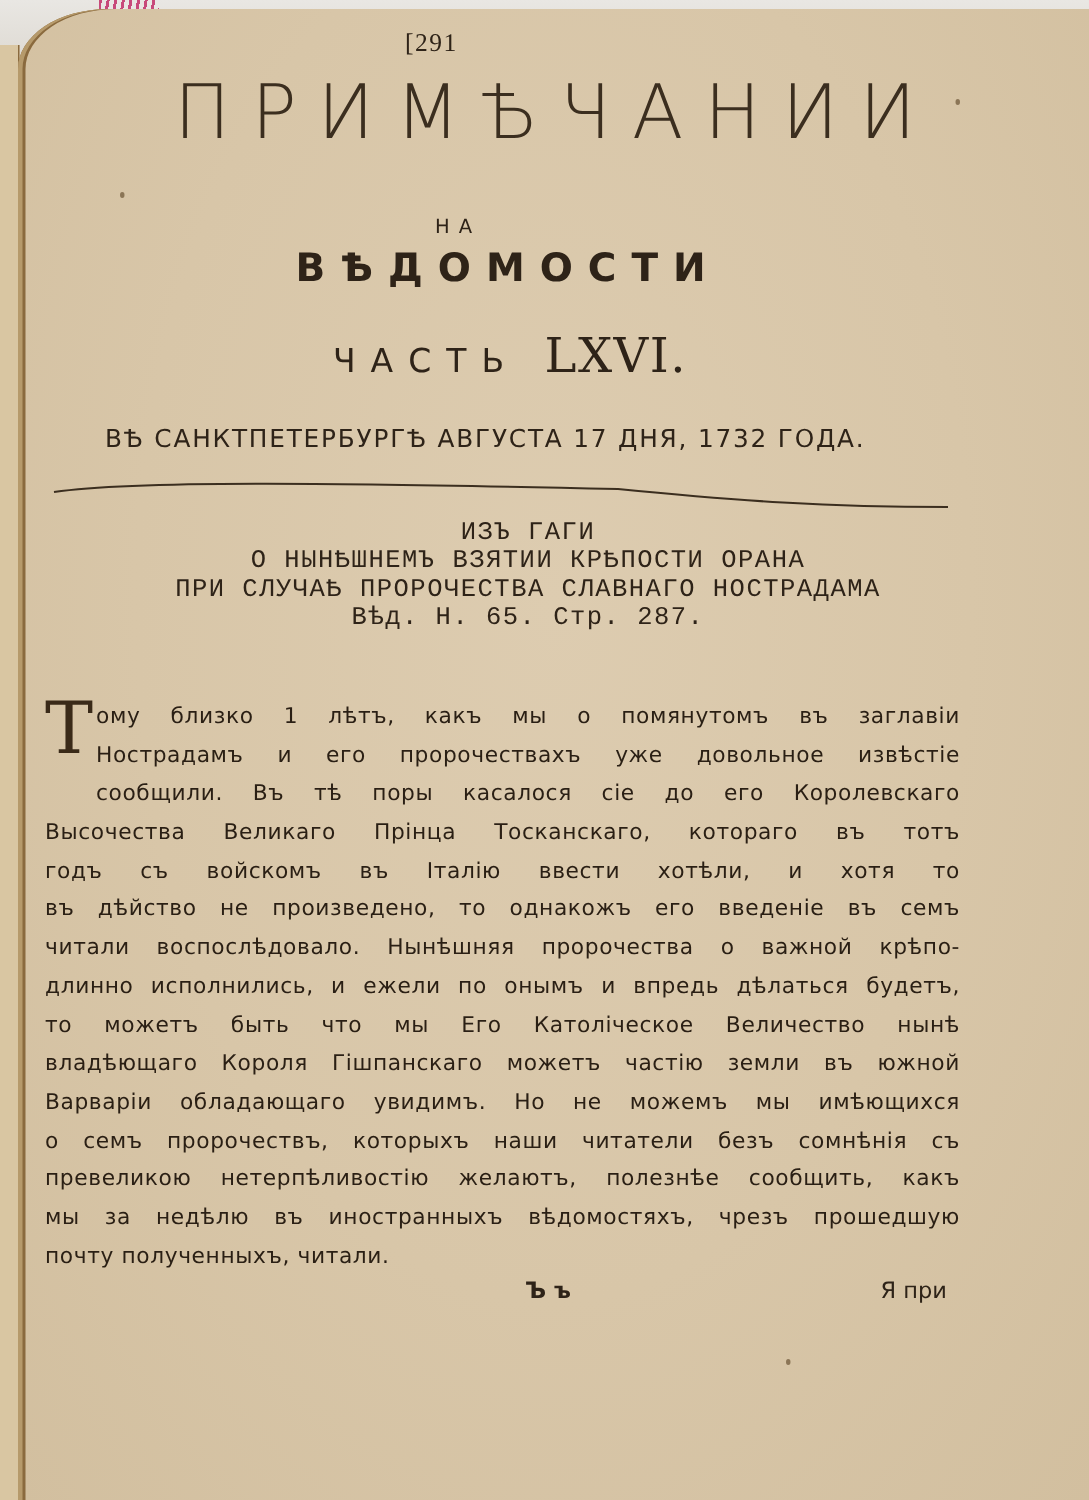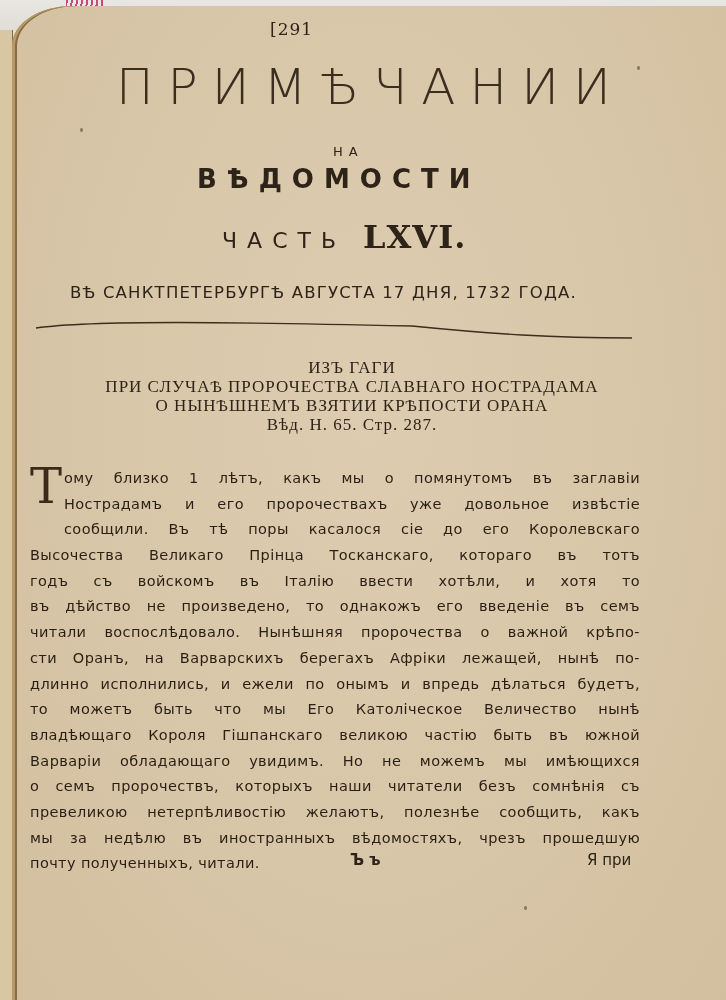--- a/index.html
+++ b/index.html
@@ -23,54 +23,53 @@
     border-right: 1px solid #8a6a3e;
   }
   .page {
     position: absolute; left: 12px; top: 6px; width: 714px; height: 994px;
     background: radial-gradient(ellipse at 50% 40%, #ddccb0 0%, #d8c6a8 55%, #d2bf9f 100%);
     border-top-left-radius: 60px 40px;
     box-shadow: inset 3px 0 0 #b69a6b, inset 5px 0 0 #8a6a3e;
     color: #2e2318;
   }
   .page-number {
-    position: absolute; left: 258px; top: 13px; font-size: 17px; letter-spacing: 1px;
+    position: absolute; left: 258px; top: 13px; font-size: 17px; letter-spacing: 1px; font-family: Liberation Serif, serif;
   }
   .title {
-    position: absolute; left: 104px; top: 52px; width: 430px; text-align: center;
+    position: absolute; left: 104px; top: 40px; width: 430px; text-align: center;
     font-family: "DejaVu Sans", sans-serif; font-size: 50px; font-weight: 300;
     letter-spacing: 14px; color: #3b2e1f;
   }
   .subtitle-na {
     position: absolute; left: 278px; top: 138px; font-size: 13px; letter-spacing: 6px;
     font-family: "DejaVu Sans", sans-serif;
-    margin-left: 43px;
   }
   .subtitle-vedomosti {
     position: absolute; left: 185px; top: 158px; font-size: 26px; letter-spacing: 10px;
     font-family: "DejaVu Sans", sans-serif;
     font-weight: bold;
   }
   .part-line {
     position: absolute; left: 210px; top: 212px; font-size: 22px; letter-spacing: 10px;
     font-family: "DejaVu Sans", sans-serif;
   }
   .part-line .roman {
-    font-family: "DejaVu Serif", serif; font-weight: bold; font-size: 32px; letter-spacing: 1px;
+    font-family: "DejaVu Serif", serif; font-weight: normal; font-size: 32px; letter-spacing: 1px;
   }
   .dateline {
     position: absolute; left: 58px; top: 277px; font-size: 16.5px; letter-spacing: 1.2px;
     font-family: "DejaVu Sans", sans-serif; white-space: nowrap;
   }
   .divider {
     position: absolute; left: 20px; top: 308px; width: 620px; height: 30px;
   }
   .heading {
-    position: absolute; left: 40px; top: 352px; width: 600px; text-align: center;
-    font-family: Liberation Serif, serif; font-size: 17px; line-height: 19px; letter-spacing: 1px;
+    position: absolute; left: 40px; top: 340px; width: 600px; text-align: center;
+    font-family: Liberation Mono, monospace; font-size: 17px; line-height: 19px; letter-spacing: 1px;
   }
   .heading div { white-space: nowrap; }
   .body-text {
     position: absolute; left: 18px; top: 460px; width: 610px;
     font-family: "DejaVu Sans", sans-serif; font-size: 14.5px; line-height: 25.7px;
     letter-spacing: 0.4px; color: #2a1f14;
   }
   .body-text .line { white-space: nowrap; text-align: justify; text-align-last: justify; height: 25.7px; }
   .body-text .line.last { text-align-last: left; }
   .body-text .indent { padding-left: 34px; }
@@ -103,39 +102,38 @@
     <span class="roman">LXVI.</span>
   </div>
   <div class="dateline">ВѢ САНКТПЕТЕРБУРГѢ АВГУСТА 17 ДНЯ, 1732 ГОДА.</div>
 
   <svg class="divider" viewBox="0 0 620 30" preserveAspectRatio="none">
     <path d="M4 14 C 60 6, 200 8, 380 12 C 460 20, 520 24, 600 24" stroke="#3b2e1f" stroke-width="1.4" fill="none"></path>
   </svg>
 
   <div class="heading">
     <div>ИЗЪ ГАГИ</div>
+    <div>О НЫНѢШНЕМЪ ВЗЯТИИ КРѢПОСТИ ОРАНА</div>
     <div>ПРИ СЛУЧАѢ ПРОРОЧЕСТВА СЛАВНАГО НОСТРАДАМА</div>
-    <div>О НЫНѢШНЕМЪ ВЗЯТИИ КРѢПОСТИ ОРАНА</div>
     <div>Вѣд. Н. 65. Стр. 287.</div>
   </div>
 
   <div class="drop-cap">Т</div>
 
   <div class="body-text">
     <div class="line indent">ому близко 1 лѣтъ, какъ мы о помянутомъ въ заглавіи</div>
     <div class="line indent">Нострадамъ и его пророчествахъ уже довольное извѣстіе</div>
     <div class="line indent">сообщили. Въ тѣ поры касалося сіе до его Королевскаго</div>
     <div class="line">Высочества Великаго Прінца Тосканскаго, котораго въ тотъ</div>
     <div class="line">годъ съ войскомъ въ Італію ввести хотѣли, и хотя то</div>
     <div class="line">въ дѣйство не произведено, то однакожъ его введеніе въ семъ</div>
     <div class="line">читали воспослѣдовало. Нынѣшняя пророчества о важной крѣпо-</div>
-    <div class="line">сти Оранъ, на Варварскихъ берегахъ Афріки лежащей, нынѣ по-</div>
     <div class="line">длинно исполнились, и ежели по онымъ и впредь дѣлаться будетъ,</div>
     <div class="line">то можетъ быть что мы Его Католіческое Величество нынѣ</div>
-    <div class="line">владѣющаго Короля Гішпанскаго великою частію быть въ южной</div>
+    <div class="line">владѣющаго Короля Гішпанскаго можетъ частію земли въ южной</div>
     <div class="line">Варваріи обладающаго увидимъ. Но не можемъ мы имѣющихся</div>
     <div class="line">о семъ пророчествъ, которыхъ наши читатели безъ сомнѣнія съ</div>
     <div class="line">превеликою нетерпѣливостію желаютъ, полезнѣе сообщить, какъ</div>
     <div class="line">мы за недѣлю въ иностранныхъ вѣдомостяхъ, чрезъ прошедшую</div>
     <div class="line last">почту полученныхъ, читали.</div>
   </div>
 
   <div class="catchword">Ъ ъ</div>
   <div class="catchword-right">Я при</div>
 

